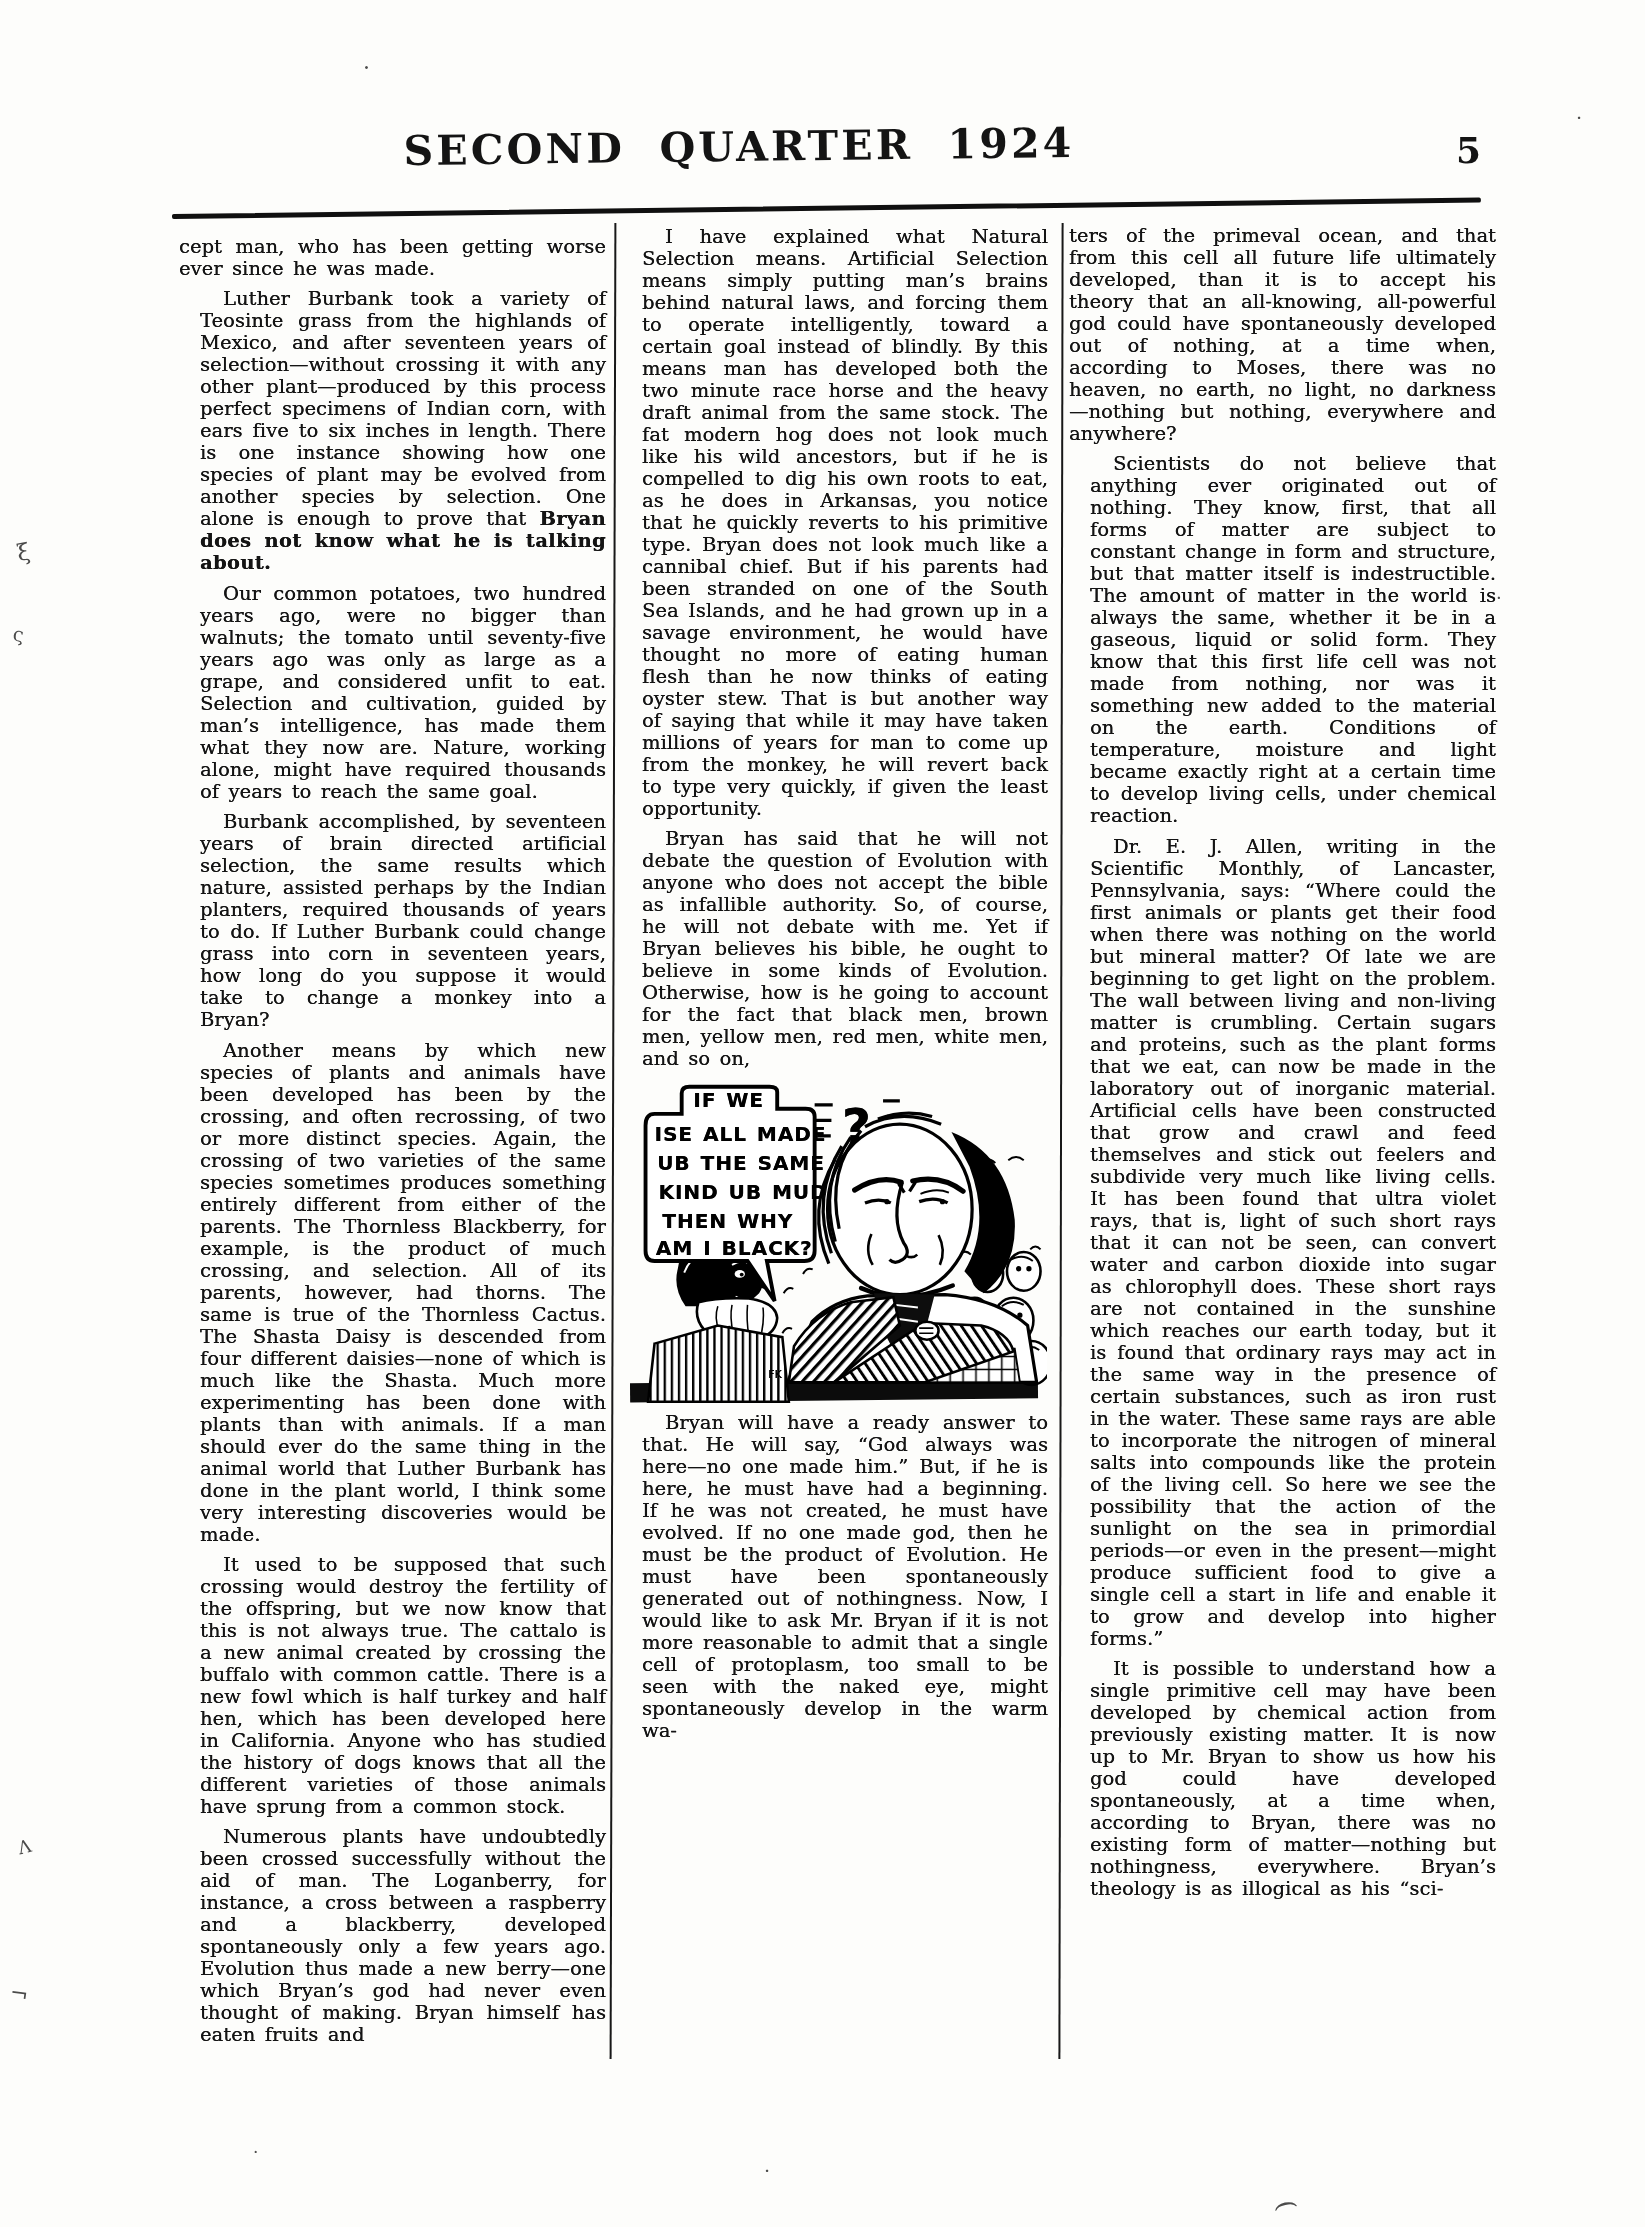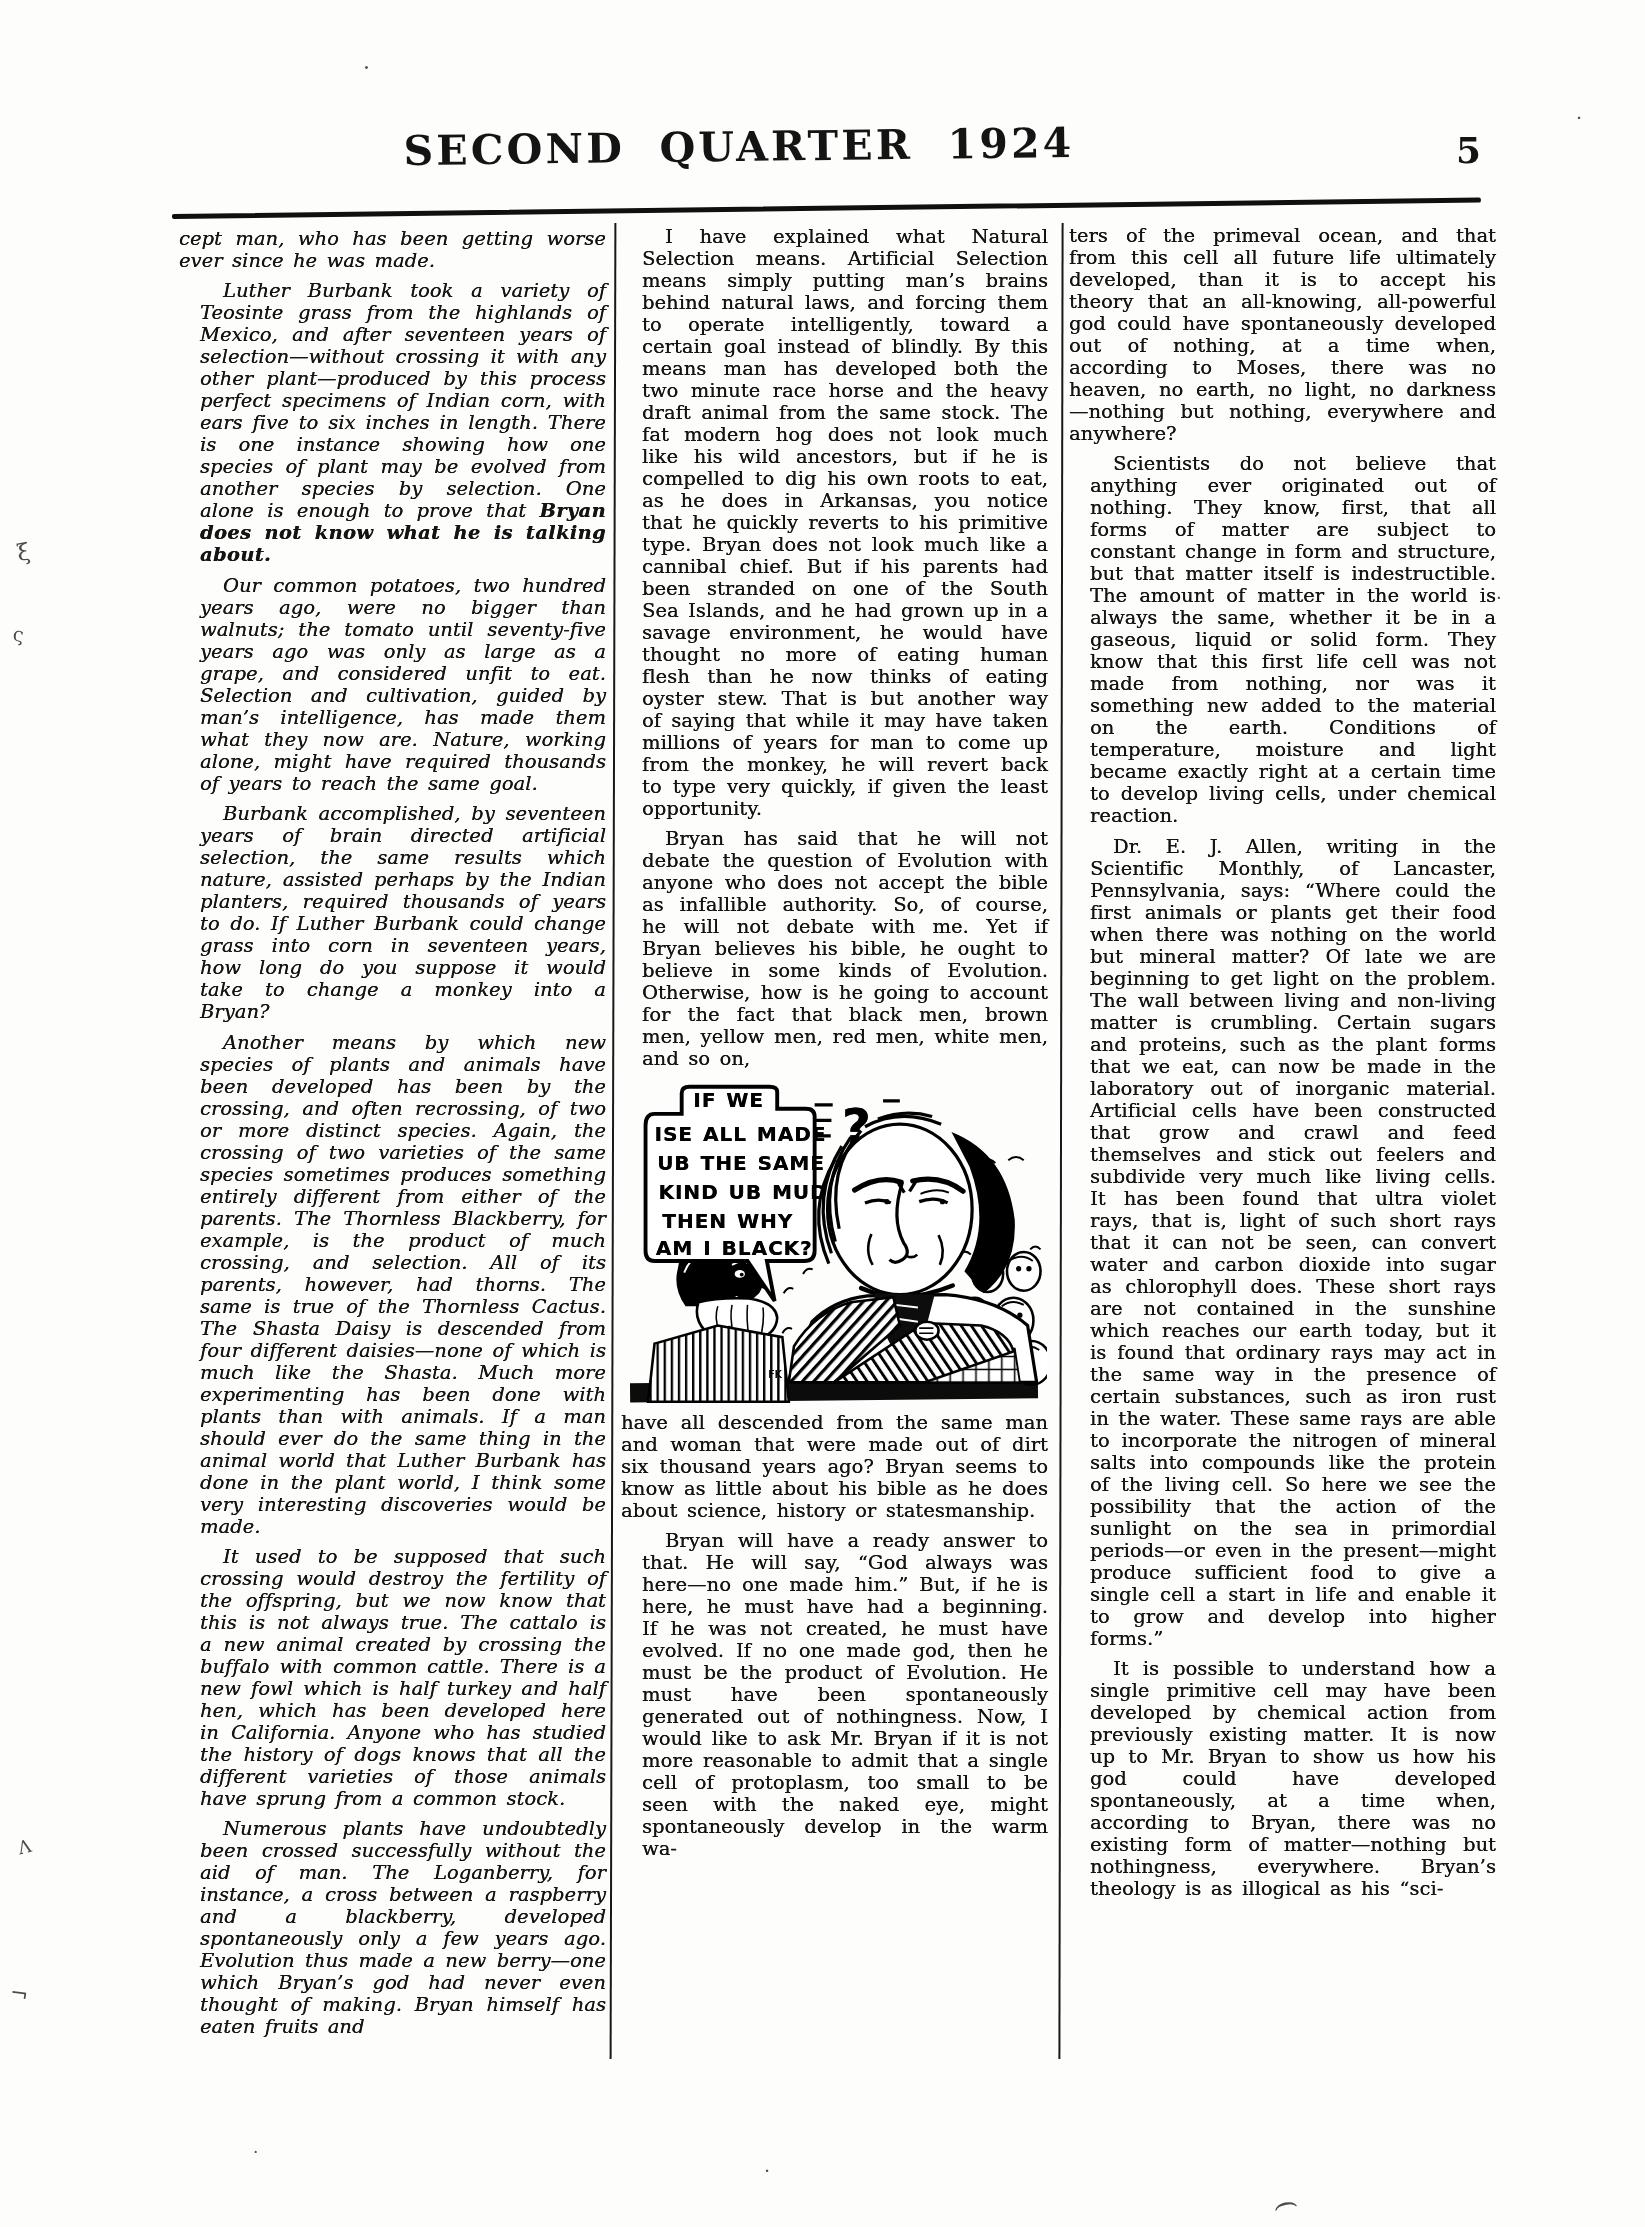--- a/index.html
+++ b/index.html
@@ -33,21 +33,21 @@
   }
   .v1{left:612px;transform:rotate(0.15deg);}
   .v2{left:1060px;transform:rotate(0.1deg);}
   .col{
     position:absolute;width:427px;
     font-size:19.4px;line-height:22px;
     text-align:justify;
     word-spacing:3.2px;letter-spacing:0.1px;
     text-shadow:0.2px 0 0 currentColor;
   }
-  #col1{left:179px;top:228px;font-style:italic;}
+  #col1{left:179px;top:236px;}
   #col2{left:621px;top:226px;}
   #col3{left:1069px;top:225px;}
   .para{margin:0 0 8.4px 0;}
   .para.ind{text-indent:23px;margin-left:21px;}
   .para b{font-weight:bold;letter-spacing:0.4px;}
   .cartoon{display:block;margin:6.5px 0 9px 0;}
   .bubble-text{
     font-family:"DejaVu Sans","Liberation Sans",sans-serif;
     font-weight:bold;letter-spacing:1.5px;
   }
@@ -232,21 +232,20 @@
           <text x="58" y="186">KIND UB MUD</text>
           <text x="64" y="231">THEN WHY</text>
           <text x="54" y="272">AM I BLACK?</text>
         </g>
       </g>
 
       <text x="228" y="464" font-size="17" font-family="DejaVu Sans, sans-serif" fill="#000">FK</text>
     </svg>
 
     <div>
-        <p class="para">have all descended from the same man and woman that were made out of dirt six thousand years ago? Bryan seems to know as little about his bible as he does about science, history or statesmanship.</p>
         <p class="para ind">Bryan will have a ready answer to that. He will say, “God always was here—no one made him.” But, if he is here, he must have had a beginning. If he was not created, he must have evolved. If no one made god, then he must be the product of Evolution. He must have been spontaneously generated out of nothingness. Now, I would like to ask Mr. Bryan if it is not more reasonable to admit that a single cell of protoplasm, too small to be seen with the naked eye, might spontaneously develop in the warm wa-</p>
       </div>
   </div>
 
   <div class="col" id="col3">
       <p class="para">ters of the primeval ocean, and that from this cell all future life ultimately developed, than it is to accept his theory that an all-knowing, all-powerful god could have spontaneously developed out of nothing, at a time when, according to Moses, there was no heaven, no earth, no light, no darkness—nothing but nothing, everywhere and anywhere?</p>
       <p class="para ind">Scientists do not believe that anything ever originated out of nothing. They know, first, that all forms of matter are subject to constant change in form and structure, but that matter itself is indestructible. The amount of matter in the world is always the same, whether it be in a gaseous, liquid or solid form. They know that this first life cell was not made from nothing, nor was it something new added to the material on the earth. Conditions of temperature, moisture and light became exactly right at a certain time to develop living cells, under chemical reaction.</p>
       <p class="para ind">Dr. E. J. Allen, writing in the Scientific Monthly, of Lancaster, Pennsylvania, says: “Where could the first animals or plants get their food when there was nothing on the world but mineral matter? Of late we are beginning to get light on the problem. The wall between living and non-living matter is crumbling. Certain sugars and proteins, such as the plant forms that we eat, can now be made in the laboratory out of inorganic material. Artificial cells have been constructed that grow and crawl and feed themselves and stick out feelers and subdivide very much like living cells. It has been found that ultra violet rays, that is, light of such short rays that it can not be seen, can convert water and carbon dioxide into sugar as chlorophyll does. These short rays are not contained in the sunshine which reaches our earth today, but it is found that ordinary rays may act in the same way in the presence of certain substances, such as iron rust in the water. These same rays are able to incorporate the nitrogen of mineral salts into compounds like the protein of the living cell. So here we see the possibility that the action of the sunlight on the sea in primordial periods—or even in the present—might produce sufficient food to give a single cell a start in life and enable it to grow and develop into higher forms.”</p>
       <p class="para ind">It is possible to understand how a single primitive cell may have been developed by chemical action from previously existing matter. It is now up to Mr. Bryan to show us how his god could have developed spontaneously, at a time when, according to Bryan, there was no existing form of matter—nothing but nothingness, everywhere. Bryan’s theology is as illogical as his “sci-</p>
     </div>

